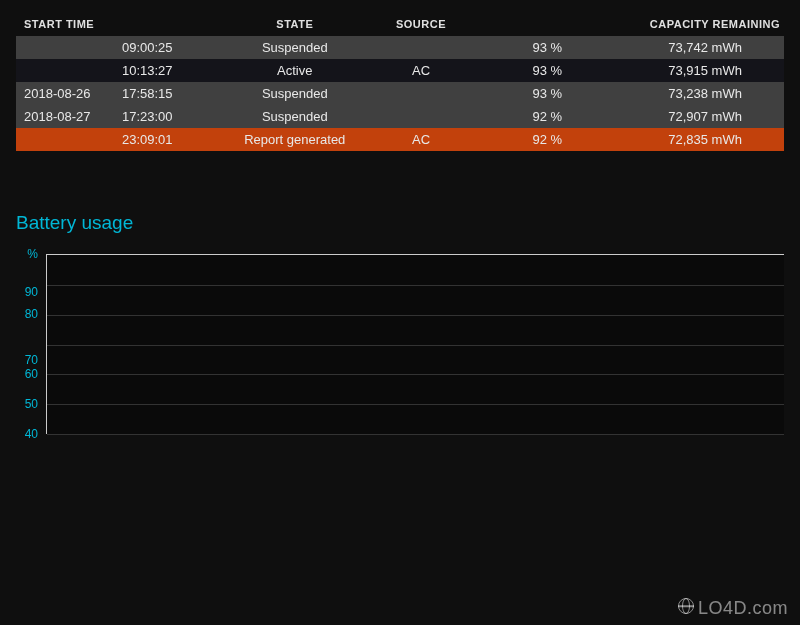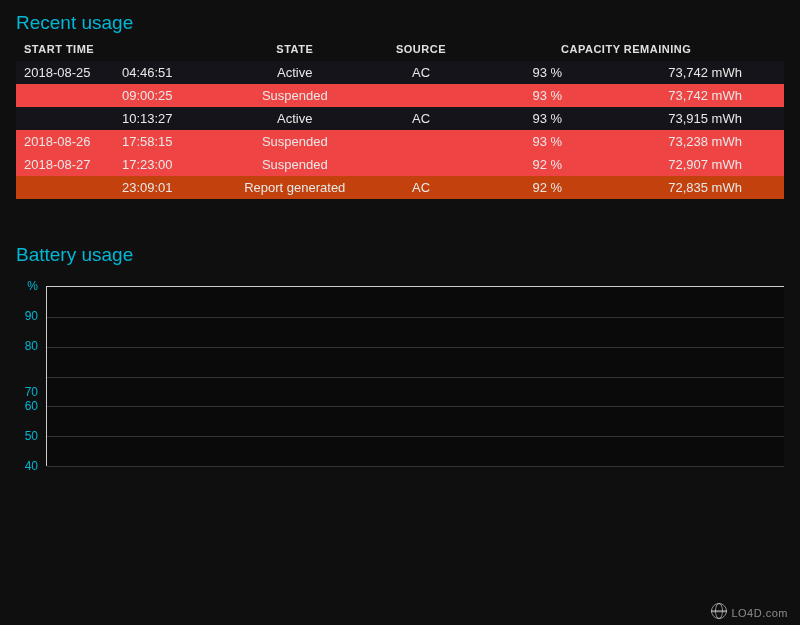--- a/index.html
+++ b/index.html
@@ -44,21 +44,21 @@
       white-space: nowrap;
     }
     th.start-time {
       text-align: left;
       padding-left: 8px;
       width: 190px;
       margin-top: 40px;
     }
     th.state { width: 150px; }
     th.source { width: 90px; }
-    th.capacity { width: 300px; }
+    th.capacity { width: 300px; text-align: right; }
     td {
       color: #e8e8e8;
       font-size: 13px;
       font-weight: 300;
       text-align: center;
       padding: 3px 4px;
       height: 23px;
       vertical-align: middle;
     }
     td.date-cell {
@@ -75,27 +75,27 @@
     td.cap-pct {
       width: 100px;
     }
     td.cap-mwh {
       width: 200px;
     }
     tr.row-dark {
       background-color: #14141a;
     }
     tr.row-blue {
-      background-color: #ef4444;
+      background-color: #404040;
     }
     tr.row-light {
       background-color: #c2410c;
     }
     .battery-section {
-      margin-top: 45px;
+      margin-top: 61px;
     }
     .chart-wrap {
       position: relative;
       margin-top: 8px;
       height: 200px;
     }
     .y-axis {
       position: absolute;
       left: 0;
       top: 0;
@@ -125,25 +125,25 @@
       left: 0;
       right: 0;
       height: 1px;
       background: #333333;
     }
     .watermark {
       position: absolute;
       bottom: 6px;
       right: 12px;
       color: rgba(255,255,255,0.5);
-      font-size: 11px;
+      font-size: 18px;
       font-weight: 400;
       letter-spacing: 0.5px;
       display: flex;
-      align-items: flex-end;
+      align-items: flex-start;
       gap: 4px;
     }
     .watermark-globe {
       width: 16px;
       height: 16px;
       border: 1.5px solid rgba(255,255,255,0.5);
       border-radius: 50%;
       position: relative;
       display: inline-block;
     }
@@ -166,40 +166,31 @@
       right: -1px;
       height: 1.5px;
       background: rgba(255,255,255,0.5);
       transform: translateY(-50%);
     }
   </style>
 </head>
 <body>
 
 <div>
-  <div class="section-title">Recent usage</div>
 
   <table>
     <thead>
       <tr>
         <th class="start-time" colspan="2">START TIME</th>
         <th class="state">STATE</th>
         <th class="source">SOURCE</th>
         <th class="capacity" colspan="2">CAPACITY REMAINING</th>
       </tr>
     </thead>
     <tbody id="usage-tbody">
-        <tr class="row-dark">
-          <td class="date-cell">2018-08-25</td>
-          <td class="time-cell">04:46:51</td>
-          <td>Active</td>
-          <td>AC</td>
-          <td class="cap-pct">93 %</td>
-          <td class="cap-mwh">73,742 mWh</td>
-        </tr>
         <tr class="row-blue">
           <td class="date-cell"></td>
           <td class="time-cell">09:00:25</td>
           <td>Suspended</td>
           <td></td>
           <td class="cap-pct">93 %</td>
           <td class="cap-mwh">73,742 mWh</td>
         </tr>
         <tr class="row-dark">
           <td class="date-cell"></td>
@@ -236,21 +227,21 @@
       </tbody>
   </table>
 </div>
 
 <div class="battery-section">
   <div class="section-title">Battery usage</div>
 
   <div class="chart-wrap">
     <div class="y-axis" id="y-axis">
         <div class="y-label" style="top: 12px;">%</div>
-        <div class="y-label" style="top: 42px;">90</div>
+        <div class="y-label" style="top: 50px;">90</div>
         <div class="y-label" style="top: 72px;">80</div>
         <div class="y-label" style="top: 118px;">70</div>
         <div class="y-label" style="top: 132px;">60</div>
         <div class="y-label" style="top: 162px;">50</div>
         <div class="y-label" style="top: 192px;">40</div>
       </div>
     <div class="chart-area" id="chart-area">
         <div class="gridline" style="top: 16.6667%;"></div>
         <div class="gridline" style="top: 33.3333%;"></div>
         <div class="gridline" style="top: 50%;"></div>

